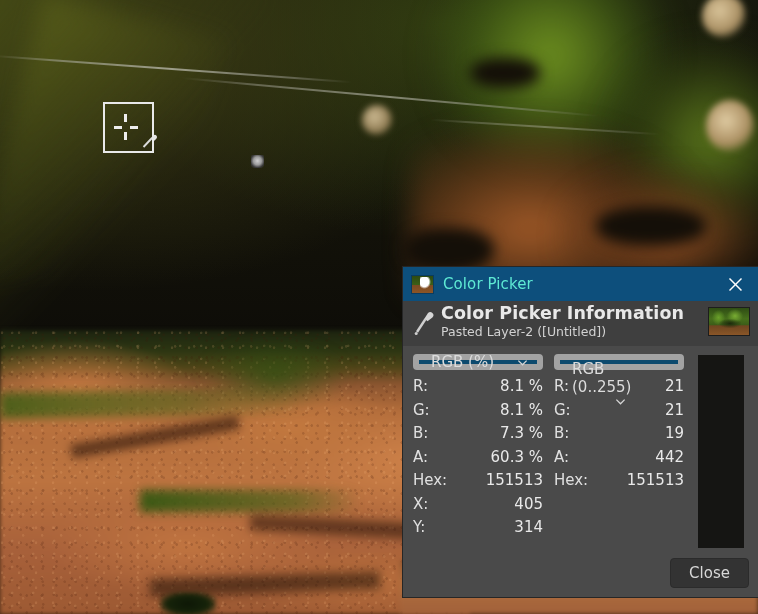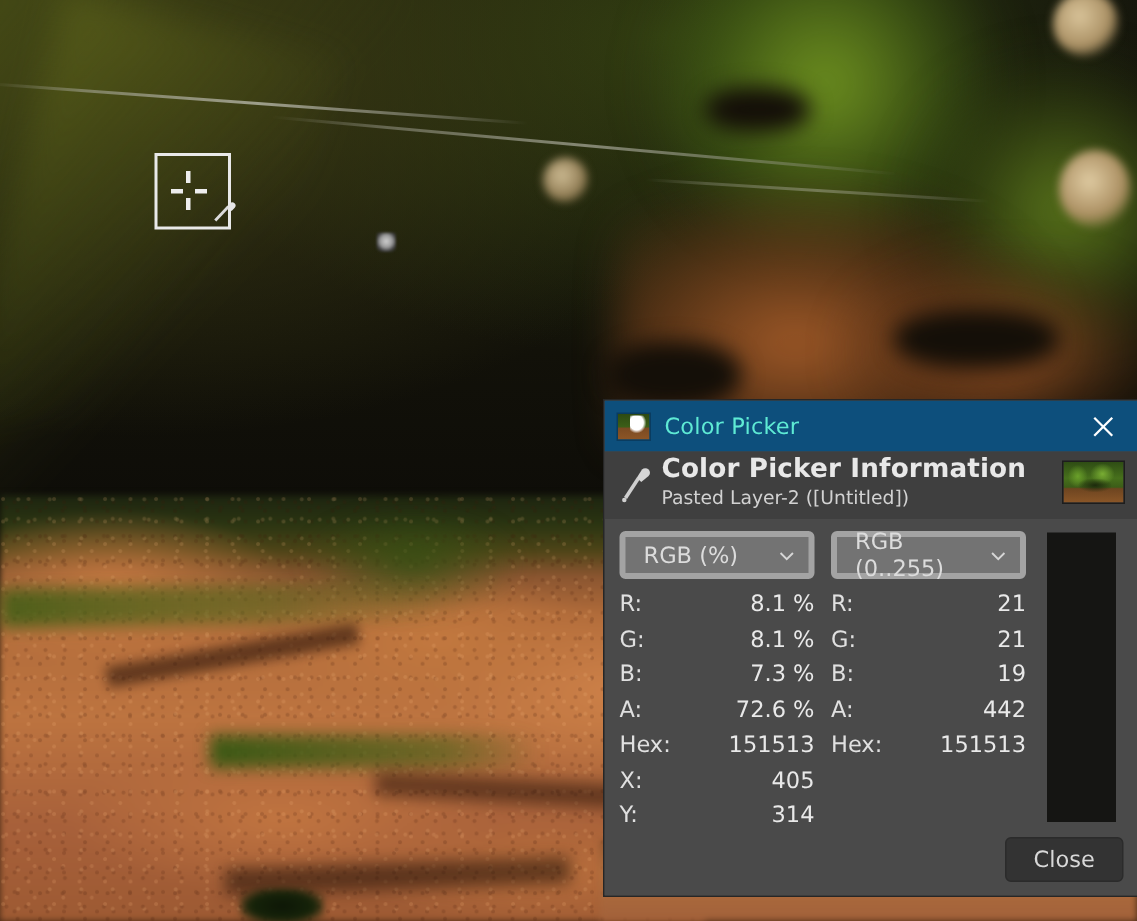--- a/index.html
+++ b/index.html
@@ -120,25 +120,25 @@
   #header-sub{color:#d2d2d2;font-size:12.5px;line-height:16px;margin-top:1px;}
   #header-thumb{width:40px;height:27px;flex:none;border:1px solid #1d1d1d;overflow:hidden;position:relative;
     background:linear-gradient(180deg,#2f4d14 0%,#47701c 40%,#3c5d18 62%,#6e4520 66%,#8a5628 100%);}
   #header-thumb .ht{position:absolute;}
   #ht1{left:3px;top:2px;width:13px;height:15px;background:radial-gradient(ellipse,#6aa02a 0%,rgba(60,92,24,0) 72%);}
   #ht2{left:18px;top:1px;width:16px;height:14px;background:radial-gradient(ellipse,#79ad33 0%,rgba(64,96,26,0) 72%);}
   #ht3{left:10px;top:11px;width:22px;height:9px;background:radial-gradient(ellipse,#1d2a0c 0%,rgba(28,40,12,0) 76%);}
 
   #body{padding:8px 0 0 0;position:relative;}
   #selectors{display:flex;padding:0 10px;gap:11px;align-items:flex-start;}
-  .sel{height:32px;background:#737373;border:4px solid #a3a3a3;border-radius:4px;
+  .sel{height:16px;background:#0c4a6e;border:6px solid #a3a3a3;border-radius:4px;
     display:flex;align-items:center;justify-content:space-between;padding:0 9px 0 12px;box-sizing:border-box;cursor:pointer;}
   .sel-label{color:#dcdcdc;font-size:15px;}
   #sel-pct{width:130px;}
-  #sel-255{width:130px;}
+  #sel-255{width:130px;flex-direction:column;}
   #sel-255 .sel-label{margin-right:4px;}
   .chev{width:11px;height:11px;flex:none;}
 
   #swatch-wrap{position:absolute;right:13px;top:8px;width:48px;height:195px;background:#4a4a4a;padding:1px;box-sizing:border-box;}
   #swatch{width:100%;height:100%;background:#151513;}
 
   #values{margin-top:7px;padding:0 0 0 10px;display:flex;}
   .vcol{display:flex;flex-direction:column;}
   #col-pct{width:130px;}
   #col-255{width:130px;margin-left:11px;}
@@ -257,21 +257,21 @@
         <div class="vrow">
           <span class="vlab">G:</span>
           <span class="vval">8.1 %</span>
         </div>
         <div class="vrow">
           <span class="vlab">B:</span>
           <span class="vval">7.3 %</span>
         </div>
         <div class="vrow">
           <span class="vlab">A:</span>
-          <span class="vval">72.6 %</span>
+          <span class="vval">60.3 %</span>
         </div>
         <div class="vrow">
           <span class="vlab">Hex:</span>
           <span class="vval">151513</span>
         </div>
         <div class="vrow">
           <span class="vlab">X:</span>
           <span class="vval">405</span>
         </div>
         <div class="vrow">

